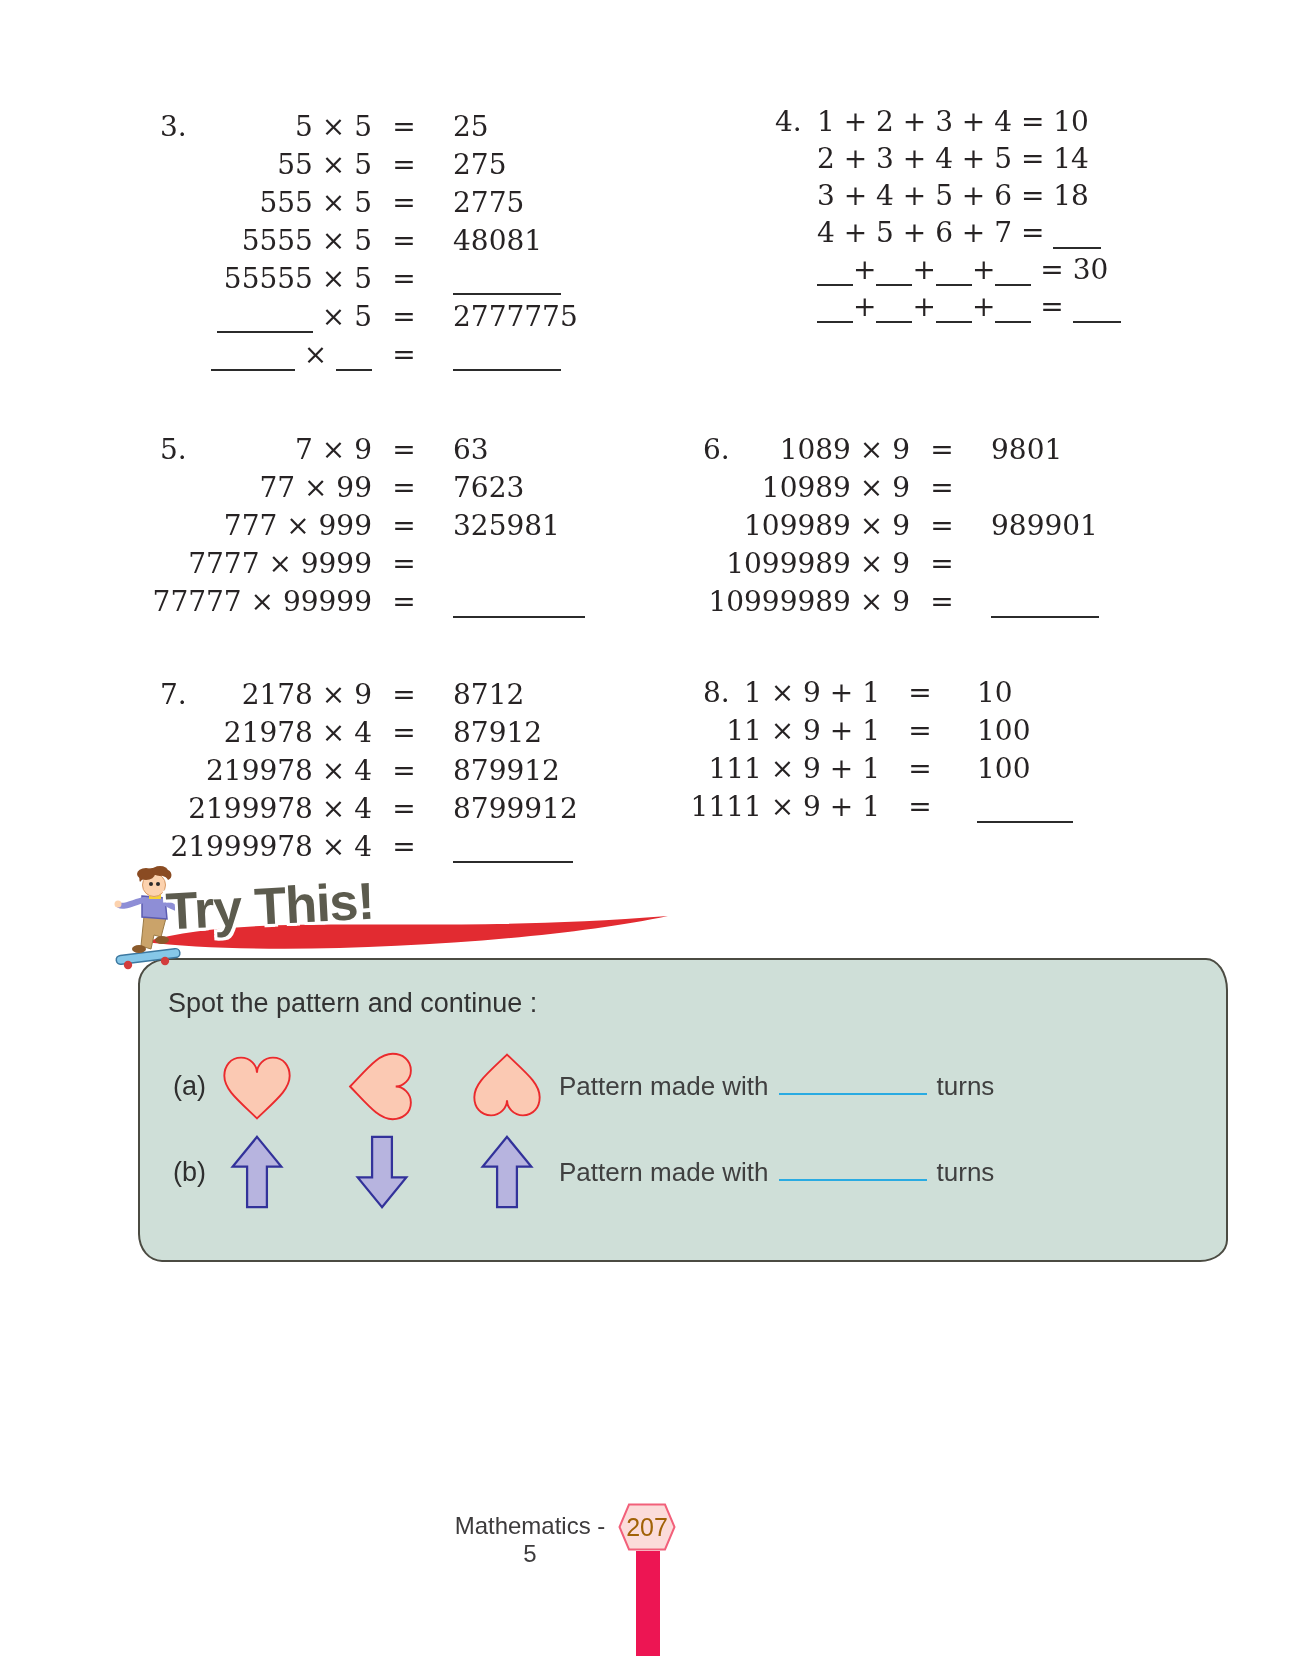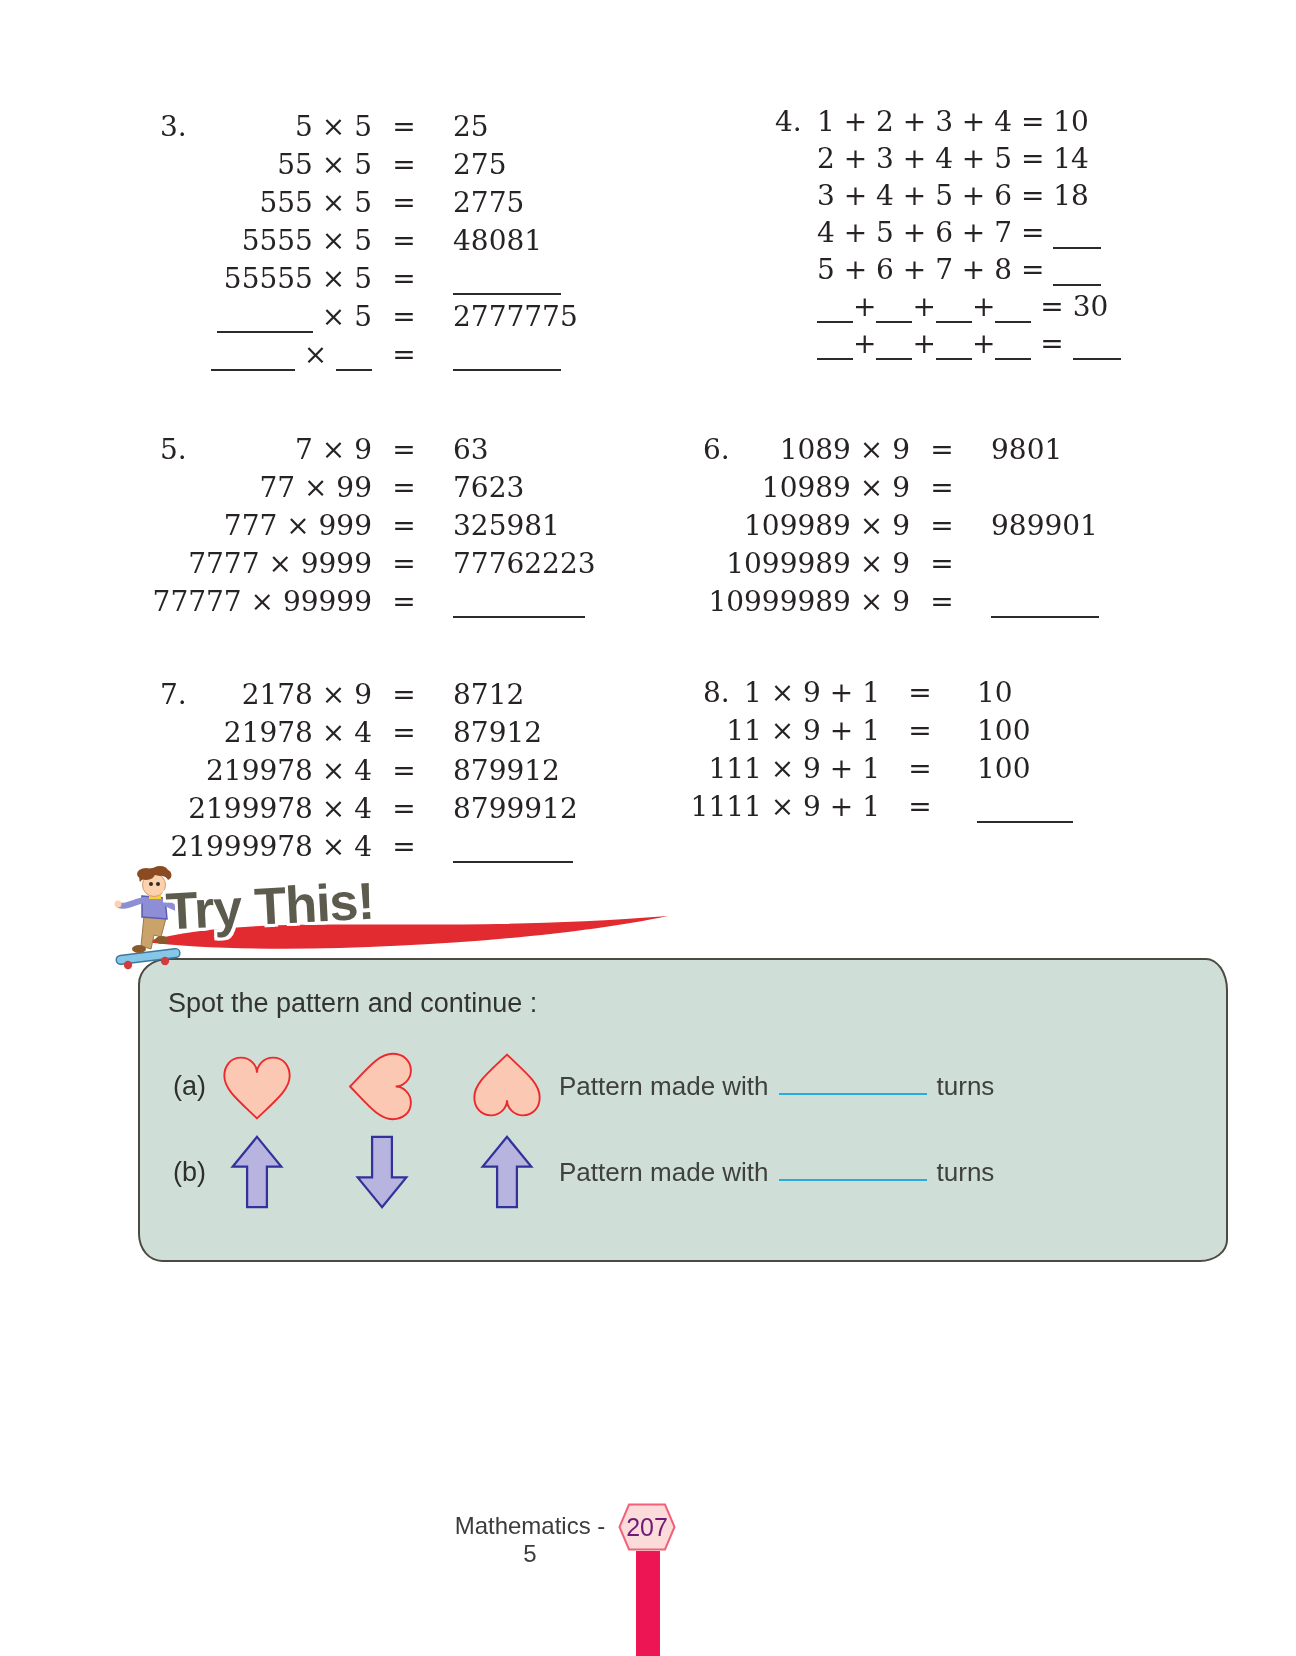--- a/index.html
+++ b/index.html
@@ -54,21 +54,21 @@
                text-shadow:-3px -3px 0 #fff,3px -3px 0 #fff,-3px 3px 0 #fff,3px 3px 0 #fff,
                            0 -3px 0 #fff,0 3px 0 #fff,-3px 0 0 #fff,3px 0 0 #fff;}
 
   
   .footer{position:absolute;left:0;top:0;width:100%;height:100%;pointer-events:none;
           font-family:"Liberation Sans", sans-serif;}
   .book{position:absolute;left:450px;top:1512px;width:160px;text-align:center;
         font-size:24px;color:#3d3b3c;}
   .hex{position:absolute;left:618px;top:1503px;width:58px;height:48px;}
   .hex .hex-num{position:absolute;left:0;top:0;width:58px;height:48px;display:flex;
-        align-items:center;justify-content:center;font-size:25px;color:#701a75;}
+        align-items:center;justify-content:center;font-size:25px;color:#a16207;}
   .bar{position:absolute;left:636px;top:1551px;width:24px;height:105px;background:#ed1553;}
 </style>
 </head>
 <body>
 
 <div class="page">
 
   <div class="problems">
       <div class="problem prob0">
         <div class="pnum">3.</div>
@@ -110,21 +110,20 @@
           </div>
         </div>
       </div>
       <div class="problem prob1">
         <div class="pnum">4.</div>
         <div class="plines">
           <div class="pline">1 + 2 + 3 + 4 = 10</div>
           <div class="pline">2 + 3 + 4 + 5 = 14</div>
           <div class="pline">3 + 4 + 5 + 6 = 18</div>
           <div class="pline">4 + 5 + 6 + 7 = <span class="blank" style="width: 48px;"></span></div>
-          <div class="pline">5 + 6 + 7 + 8 = <span class="blank" style="width: 48px;"></span></div>
           <div class="pline"><span class="blank" style="width: 36px;"></span>+<span class="blank" style="width: 36px;"></span>+<span class="blank" style="width: 36px;"></span>+<span class="blank" style="width: 36px;"></span> = 30</div>
           <div class="pline"><span class="blank" style="width: 36px;"></span>+<span class="blank" style="width: 36px;"></span>+<span class="blank" style="width: 36px;"></span>+<span class="blank" style="width: 36px;"></span> = <span class="blank" style="width: 48px;"></span></div>
         </div>
       </div>
       <div class="problem prob2">
         <div class="pnum">5.</div>
         <div class="ptable">
           <div class="prow">
             <span class="expr">7 × 9</span>
             <span class="eq">=</span>
@@ -136,21 +135,20 @@
             <span class="res">7623</span>
           </div>
           <div class="prow">
             <span class="expr">777 × 999</span>
             <span class="eq">=</span>
             <span class="res">325981</span>
           </div>
           <div class="prow">
             <span class="expr">7777 × 9999</span>
             <span class="eq">=</span>
-            <span class="res">77762223</span>
           </div>
           <div class="prow">
             <span class="expr">77777 × 99999</span>
             <span class="eq">=</span>
             <span class="res"><span class="blank" style="width: 132px;"></span></span>
           </div>
         </div>
       </div>
       <div class="problem prob3">
         <div class="pnum">6.</div>

